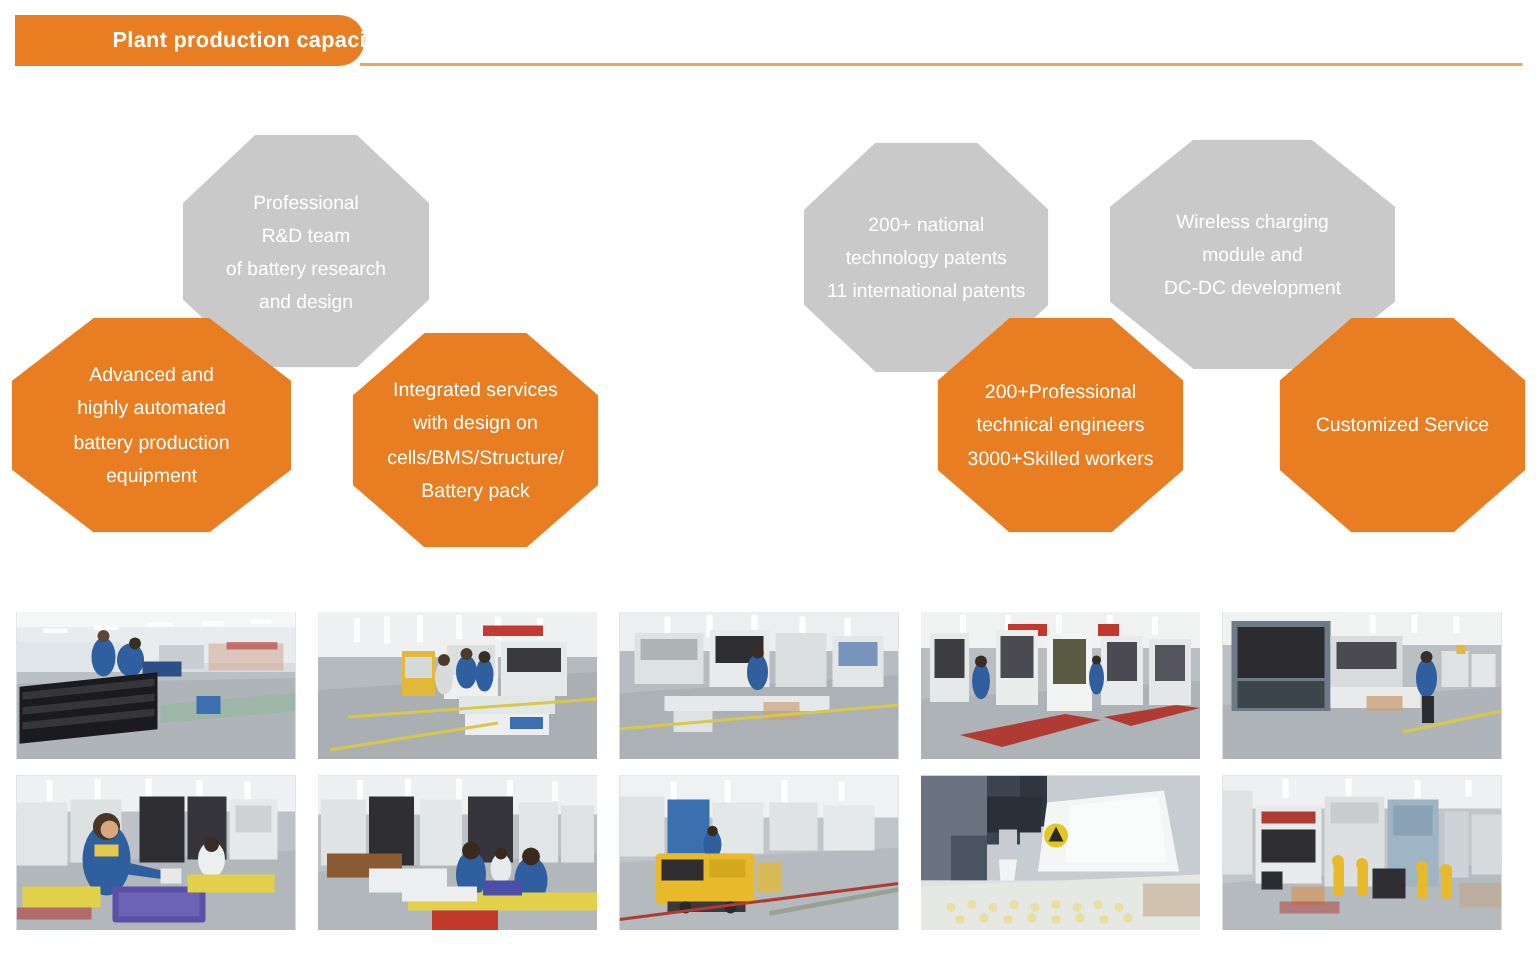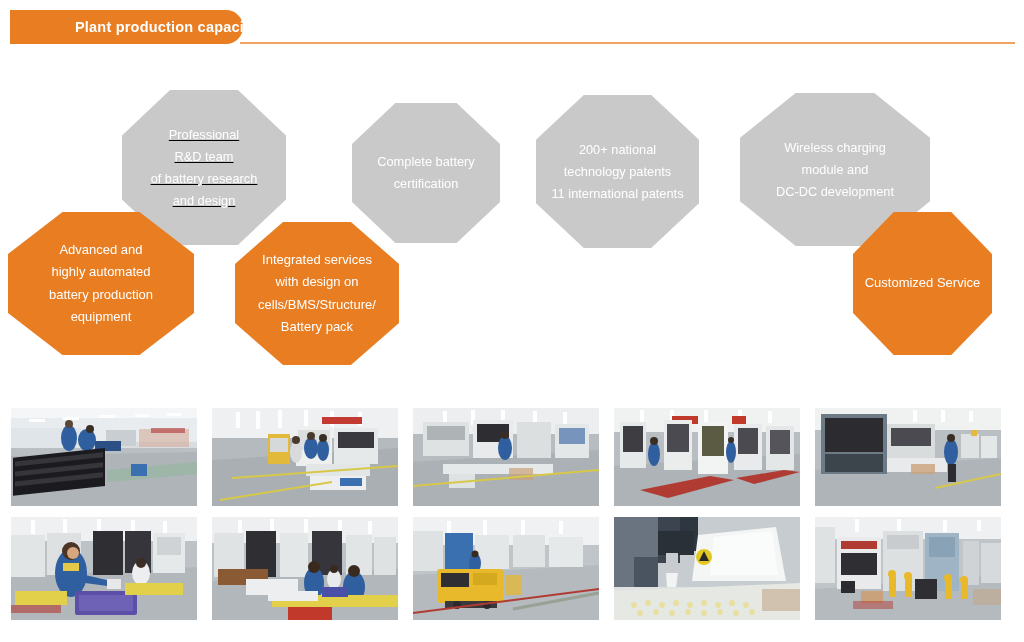--- a/index.html
+++ b/index.html
@@ -122,31 +122,27 @@
 
 <div id="section-header">
   <div id="header-tab">
     <span id="header-tab-label">Plant production capacity</span>
   </div>
   <div id="header-rule"></div>
 </div>
 
 <div id="section-octagons">
 
-  <div class="octagon gray" style="left:122px; top:90px; width:164px; height:155px;text-decoration:underline;">
+  <div class="octagon gray" style="left:122px; top:90px; width:164px; height:155px;">
     <span class="octagon-label">Professional
 R&amp;D team
 of battery research
 and design</span>
   </div>
 
-  <div class="octagon gray" style="left:352px; top:103px; width:148px; height:140px;">
-    <span class="octagon-label">Complete battery
-certification</span>
-  </div>
 
   <div class="octagon gray" style="left:536px; top:95px; width:163px; height:153px;">
     <span class="octagon-label">200+ national
 technology patents
 11 international patents</span>
   </div>
 
   <div class="octagon gray" style="left:740px; top:93px; width:190px; height:153px;">
     <span class="octagon-label">Wireless charging
 module and
@@ -160,22 +156,27 @@
 equipment</span>
   </div>
 
   <div class="octagon orange" style="left:235px; top:222px; width:164px; height:143px;">
     <span class="octagon-label">Integrated services
 with design on
 cells/BMS/Structure/
 Battery pack</span>
   </div>
 
-
-  <div class="octagon orange" style="left:853px; top:212px; width:139px; height:143px;">
+  <div class="octagon orange" style="left:625px; top:212px; width:164px; height:143px;">
+    <span class="octagon-label">200+Professional
+technical engineers
+3000+Skilled workers</span>
+  </div>
+
+  <div class="octagon orange" style="left:853px; top:212px; width:164px; height:143px;">
     <span class="octagon-label">Customized Service</span>
   </div>
 </div>
 
 <div id="section-photos">
 
   <div class="photo-row">
 
     <div class="photo">
       <svg viewBox="0 0 186 98" preserveAspectRatio="none">

